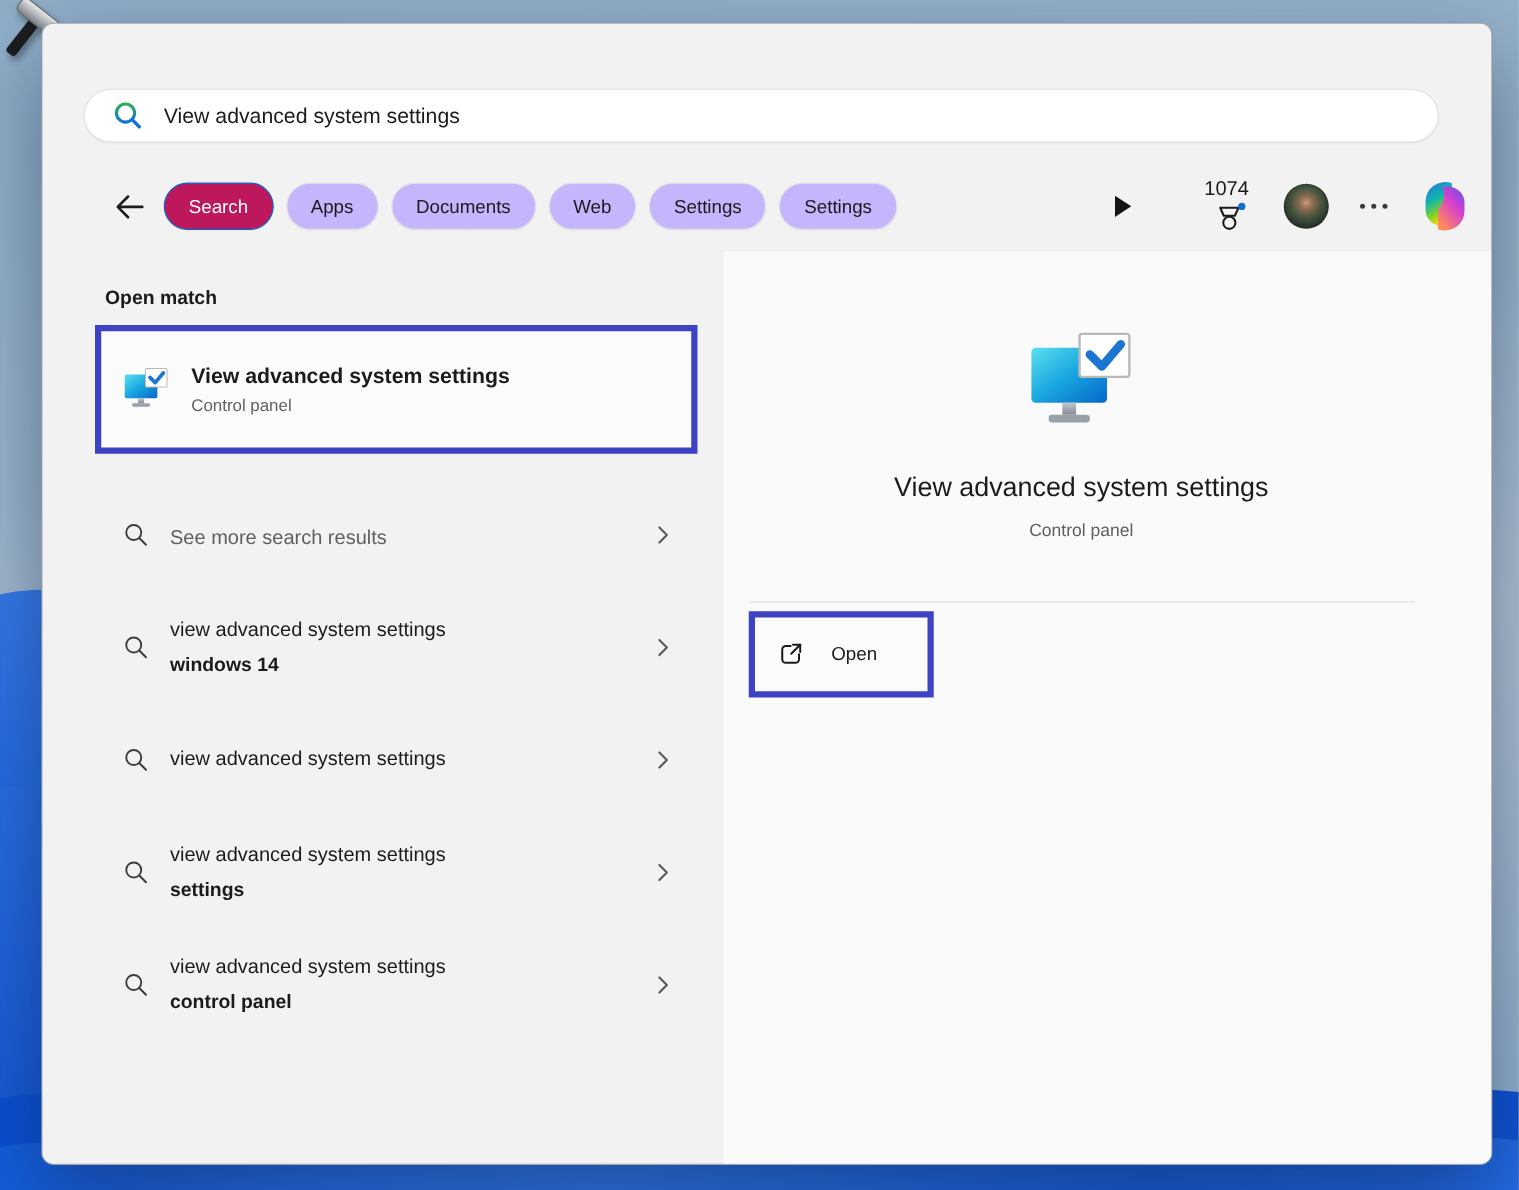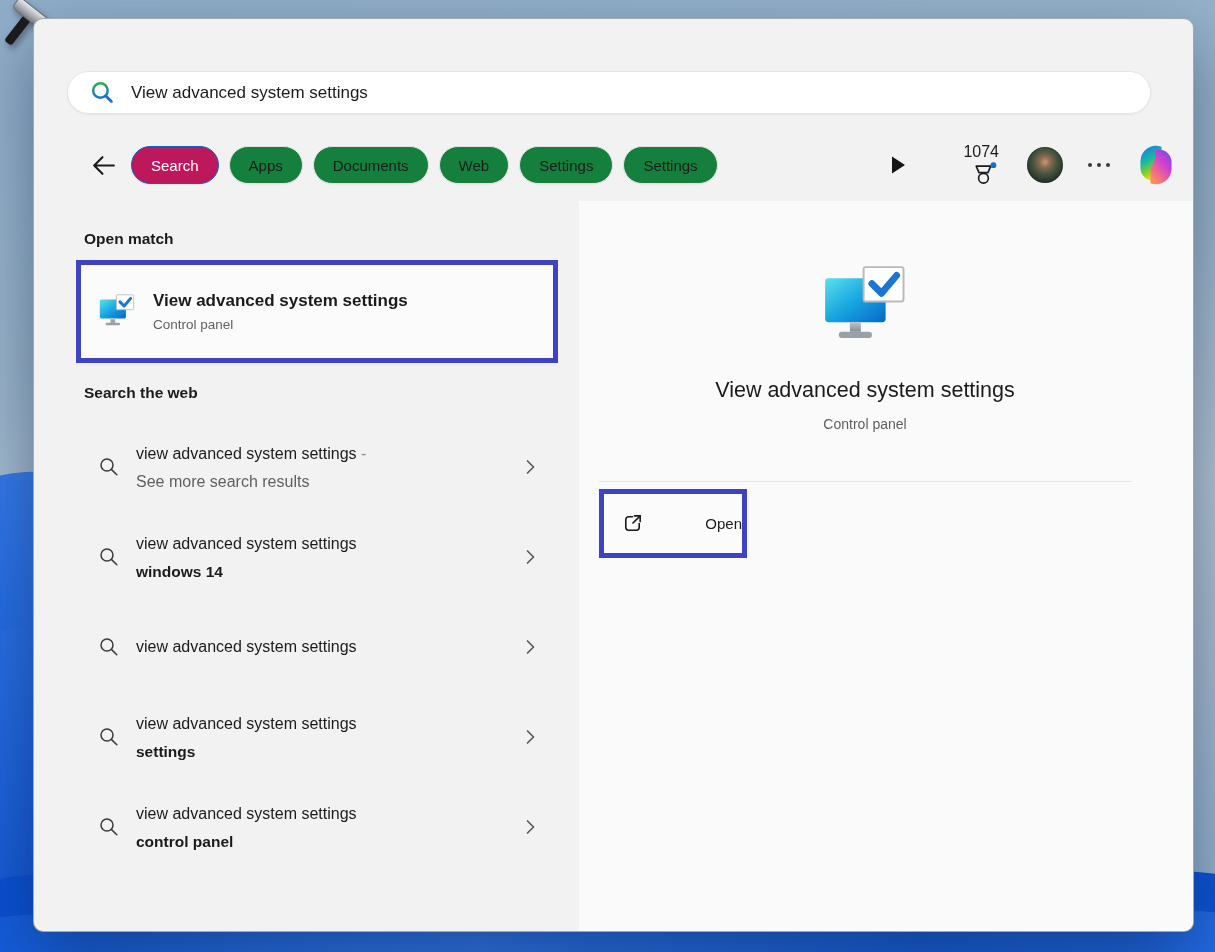--- a/index.html
+++ b/index.html
@@ -21,21 +21,21 @@
   .right-panel { position:absolute; left:545px; top:182px; right:0; bottom:0; background:#fafafa; }
 
   
   .search-pill { position:absolute; left:33px; top:52px; width:1084px; height:43px; background:#ffffff; border:1px solid #e4e4e4; border-radius:22px; display:flex; align-items:center; box-shadow:0 1px 2px rgba(0,0,0,.05); }
   .search-pill svg { margin-left:21px; flex:0 0 auto; }
   .search-pill input { border:none; outline:none; background:transparent; margin-left:15px; width:960px; font-size:17px; color:#1b1b1b; font-family:"Liberation Sans",sans-serif; }
 
   
   .tabs-row { position:absolute; left:33px; top:122px; right:12px; height:48px; display:flex; align-items:center; }
   .back-btn { width:36px; height:36px; margin-left:18px; border:none; background:transparent; display:flex; align-items:center; justify-content:center; cursor:pointer; }
-  .pill { height:38px; padding:0 19px; margin-left:10px; border-radius:19px; border:1px solid #e2e2e2; background:#15803d; font-size:15px; color:#1b1b1b; font-family:"Liberation Sans",sans-serif; cursor:pointer; box-shadow:0 1px 1px rgba(0,0,0,.04); }
+  .pill { height:38px; padding:0 19px; margin-left:10px; border-radius:19px; border:1px solid #e2e2e2; background:#c4b5fd; font-size:15px; color:#1b1b1b; font-family:"Liberation Sans",sans-serif; cursor:pointer; box-shadow:0 1px 1px rgba(0,0,0,.04); }
   .pill.active { background:#be185d; border-color:#0b64c2; color:#ffffff; }
   .pill:first-of-type { margin-left:45px; }
   .flex-spacer { flex:1; }
   .play-btn { border:none; background:transparent; margin-right:56px; cursor:pointer; display:flex; align-items:center; }
   .points { display:flex; align-items:center; margin-right:22px; cursor:pointer;flex-direction:column; }
   .points-num { font-size:16px; color:#1b1b1b; margin-right:6px; }
   .avatar { width:36px; height:36px; border-radius:50%; margin-right:23px; cursor:pointer;
     background:radial-gradient(circle at 50% 42%, #c79a78 0%, #8a6a50 20%, #49573f 42%, #2a362c 68%, #1a211c 100%); box-shadow:inset 0 0 0 1px rgba(0,0,0,.15); }
   .more-btn { border:none; background:transparent; margin-right:21px; cursor:pointer; display:flex; align-items:center; }
   .copilot-btn { border:none; background:transparent; cursor:pointer; display:flex; align-items:center; margin-right:2px; }
@@ -61,21 +61,21 @@
   .row-line2.muted { font-weight:normal; font-size:16px; color:#5f5f5f; }
   .row-chevron { position:absolute; right:44px; top:50%; transform:translateY(-50%); }
 
   
   .rp-inner { width:572px; text-align:center; }
   .rp-icon { display:block; margin:62px auto 0; }
   .rp-title { margin-top:27px; font-size:21.5px; font-weight:normal; color:#1b1b1b; }
   .rp-sub { margin-top:13px; font-size:14px; color:#5f5f5f; }
   .rp-divider { margin:49px 0 0 20px; width:533px; height:1px; background:#e4e4e4; }
   .open-annotation { margin:7px 0 0 20px; width:148px; height:69px; border:5px solid #3d43c3; background:#fbfbfb; }
-  .open-btn { width:100%; height:100%; border:none; background:transparent; display:flex; align-items:center; cursor:pointer; font-family:"Liberation Sans",sans-serif;justify-content:space-between; }
+  .open-btn { width:100%; height:100%; border:none; background:transparent; display:flex; align-items:center; cursor:pointer; font-family:"Liberation Sans",sans-serif; }
   .open-btn svg { margin-left:17px; }
   .open-label { margin-left:21px; font-size:15px; color:#1b1b1b; }
 
   .hidden-defs { position:absolute; width:0; height:0; overflow:hidden; }
 </style>
 </head>
 <body>
 
 <svg class="hidden-defs" aria-hidden="true">
   <defs>
@@ -214,31 +214,29 @@
         <svg width="38" height="38">
             <use href="#monitor-sym"></use>
           </svg>
         <div class="bm-text">
           <div class="bm-title">View advanced system settings</div>
           <div class="bm-sub">Control panel</div>
         </div>
       </div>
     </div>
 
-    <div class="section-heading h-web">Search the web</div>
 
     <div class="web-rows">
 
       <div class="web-row">
         <svg class="row-icon" width="22" height="22" viewBox="0 0 22 22">
           <circle cx="9" cy="9" r="6" fill="none" stroke="#3b3b3b" stroke-width="1.5"></circle>
             <line x1="13.6" y1="13.6" x2="18.8" y2="18.8" stroke="#3b3b3b" stroke-width="1.5" stroke-linecap="round"></line>
         </svg>
         <div class="row-text">
-          <div class="row-line1"><span>view advanced system settings</span> <span class="row-suffix">-</span></div>
           <div class="row-line2 muted">See more search results</div>
         </div>
         <svg class="row-chevron" width="9" height="15" viewBox="0 0 9 15">
           <path d="M1.5 1.5 L7.5 7.5 L1.5 13.5" fill="none" stroke="#5a5a5a" stroke-width="1.7" stroke-linecap="round" stroke-linejoin="round"></path>
         </svg>
       </div>
 
       <div class="web-row">
         <svg class="row-icon" width="22" height="22" viewBox="0 0 22 22">
           <circle cx="9" cy="9" r="6" fill="none" stroke="#3b3b3b" stroke-width="1.5"></circle>

